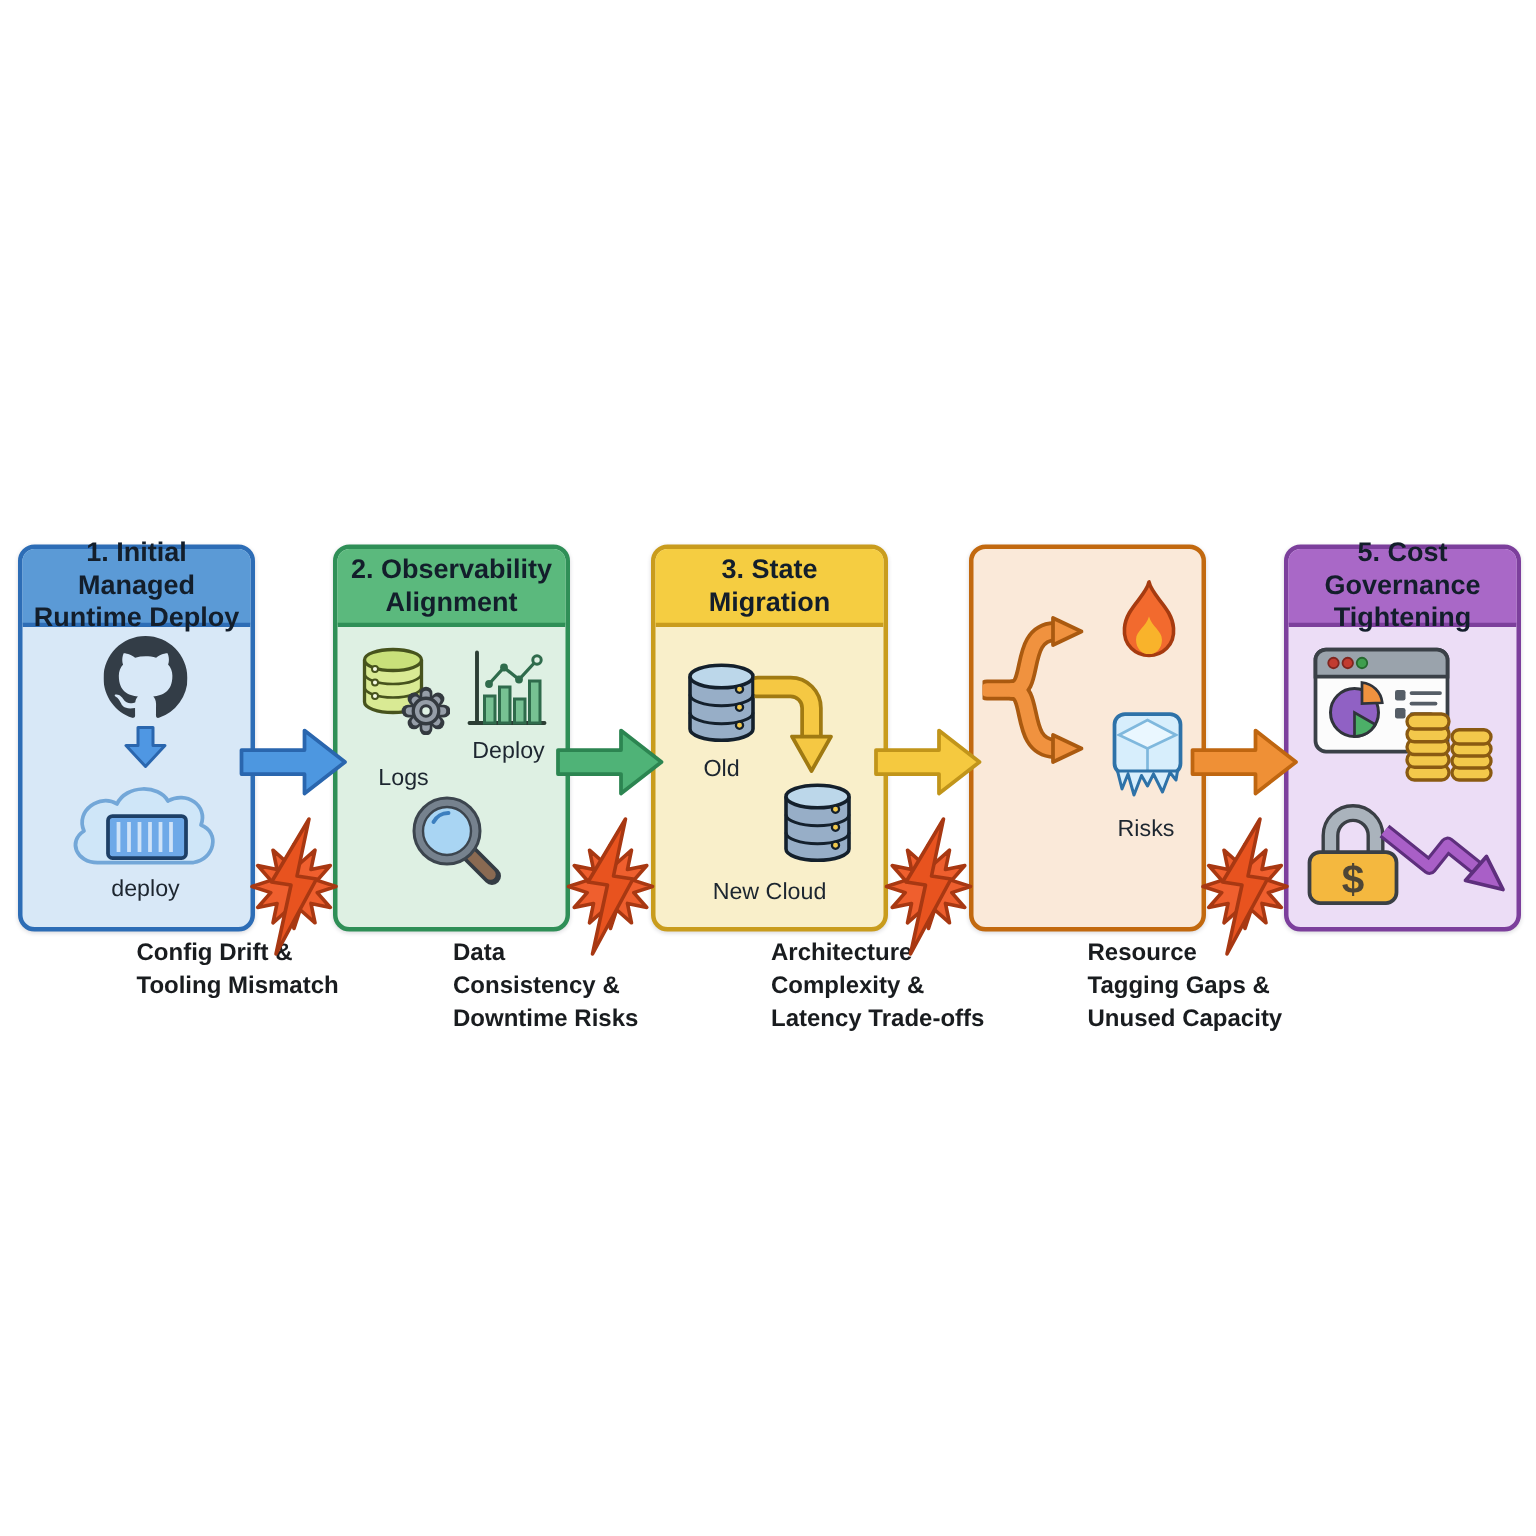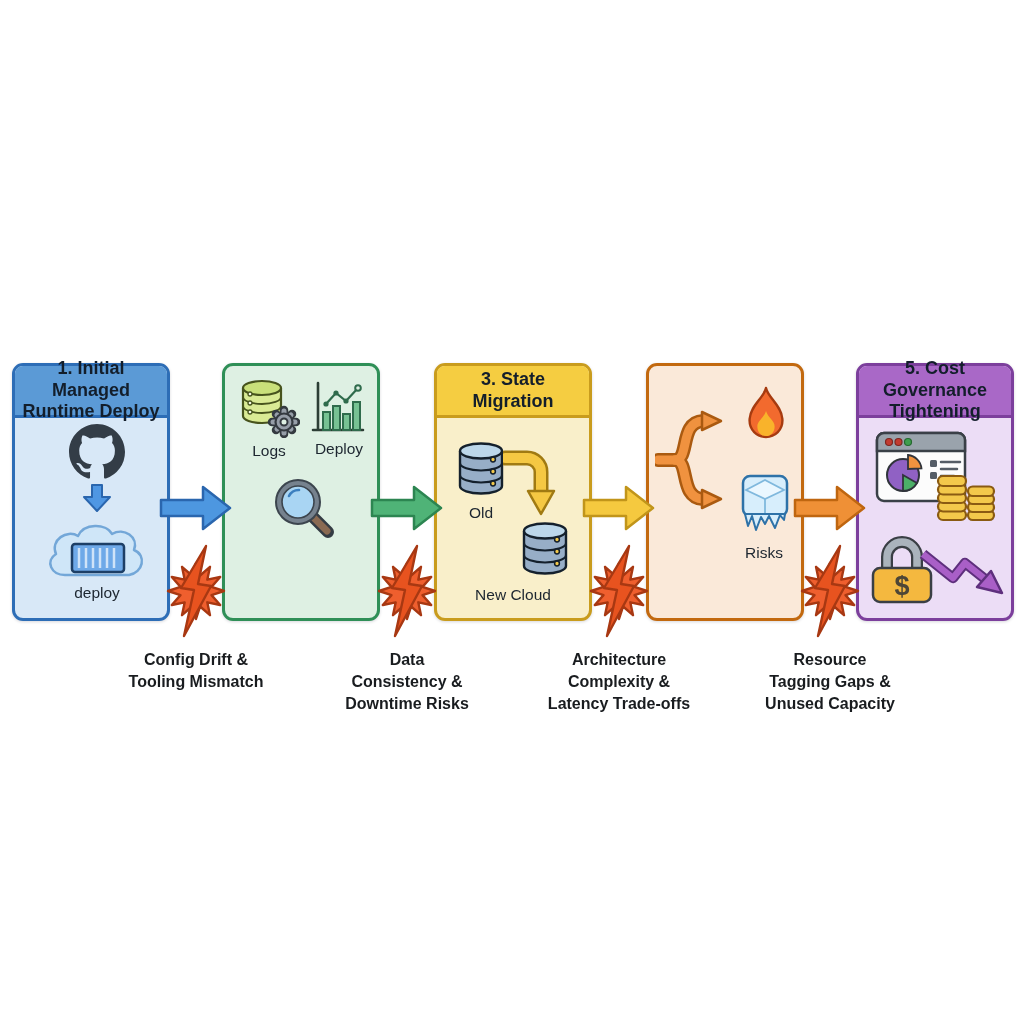--- a/index.html
+++ b/index.html
@@ -24,21 +24,21 @@
   .stage-body{position:relative;height:200px;}
   .col{display:flex;flex-direction:column;align-items:center;}
   .caption{font-size:15.5px;color:#1d2630;line-height:1.1;}
   .caption.abs{position:absolute;text-align:center;}
   .connector{position:absolute;top:482px;width:74px;height:52px;z-index:5;}
   .connector polygon{fill:var(--fill);stroke:var(--stroke);stroke-width:2.5;stroke-linejoin:round;}
   .burst{position:absolute;top:544px;width:84px;height:94px;z-index:6;}
   .burst .star{fill:var(--fill);stroke:var(--stroke);stroke-width:2.4;stroke-linejoin:round;}
   .burst .bolt{fill:var(--bolt);stroke:var(--stroke);stroke-width:2.4;stroke-linejoin:round;}
   .risk-label{
-    position:absolute;top:649px;width:210px;text-align:center;white-space:pre-line;
+    position:absolute;top:625px;width:210px;text-align:left;white-space:pre-line;
     font-weight:bold;font-size:16px;line-height:1.36;color:#191c1f;
   }
   
   .s1{left:12px;} .s2{left:222px;} .s3{left:434px;} .s4{left:646px;} .s5{left:856px;}
   .c1{left:159px;} .c2{left:370px;} .c3{left:582px;} .c4{left:793px;}
   .b1{left:154px;} .b2{left:365px;} .b3{left:577px;} .b4{left:788px;}
   .r1{left:91px;} .r2{left:302px;} .r3{left:514px;} .r4{left:725px;}
   .abs{position:absolute;}
 </style>
 </head>
@@ -68,22 +68,26 @@
             <line x1="61" y1="33" x2="61" y2="53"></line>
           <line x1="68" y1="33" x2="68" y2="53"></line>
             <line x1="75" y1="33" x2="75" y2="53"></line>
         </g>
       </svg>
       <div class="caption" style="margin-top:3px;">deploy</div>
     </div>
   </div>
 
   <div class="stage s2" style="--header: #5bb97d; --border: #2f8f57; --body: #def0e3;">
+    <div class="stage-header">
+      <div class="stage-title">2. Observability
+Alignment</div>
+    </div>
     <div class="stage-body">
-      <div class="col abs" style="left:12px;top:12px;width:64px;">
+      <div class="col abs" style="left:12px;top:12px;width:64px;gap:16px;">
         <svg width="62" height="60" viewBox="0 0 62 60">
           <path d="M5,10 L5,38 A19,7 0 0 0 43,38 L43,10" fill="#d9ea94" stroke="#47531d" stroke-width="2.2"></path>
           <ellipse cx="24" cy="10" rx="19" ry="7" fill="#c9e07a" stroke="#47531d" stroke-width="2.2"></ellipse>
           <path d="M5,19 A19,7 0 0 0 43,19 M5,28 A19,7 0 0 0 43,28" fill="none" stroke="#47531d" stroke-width="1.8"></path>
           <g fill="#f4f9e4" stroke="#47531d" stroke-width="1.3">
             <circle cx="12" cy="16" r="2"></circle>
               <circle cx="12" cy="25" r="2"></circle>
               <circle cx="12" cy="34" r="2"></circle>
           </g>
           <g stroke="#343a40" stroke-width="8.5" stroke-linecap="round">

